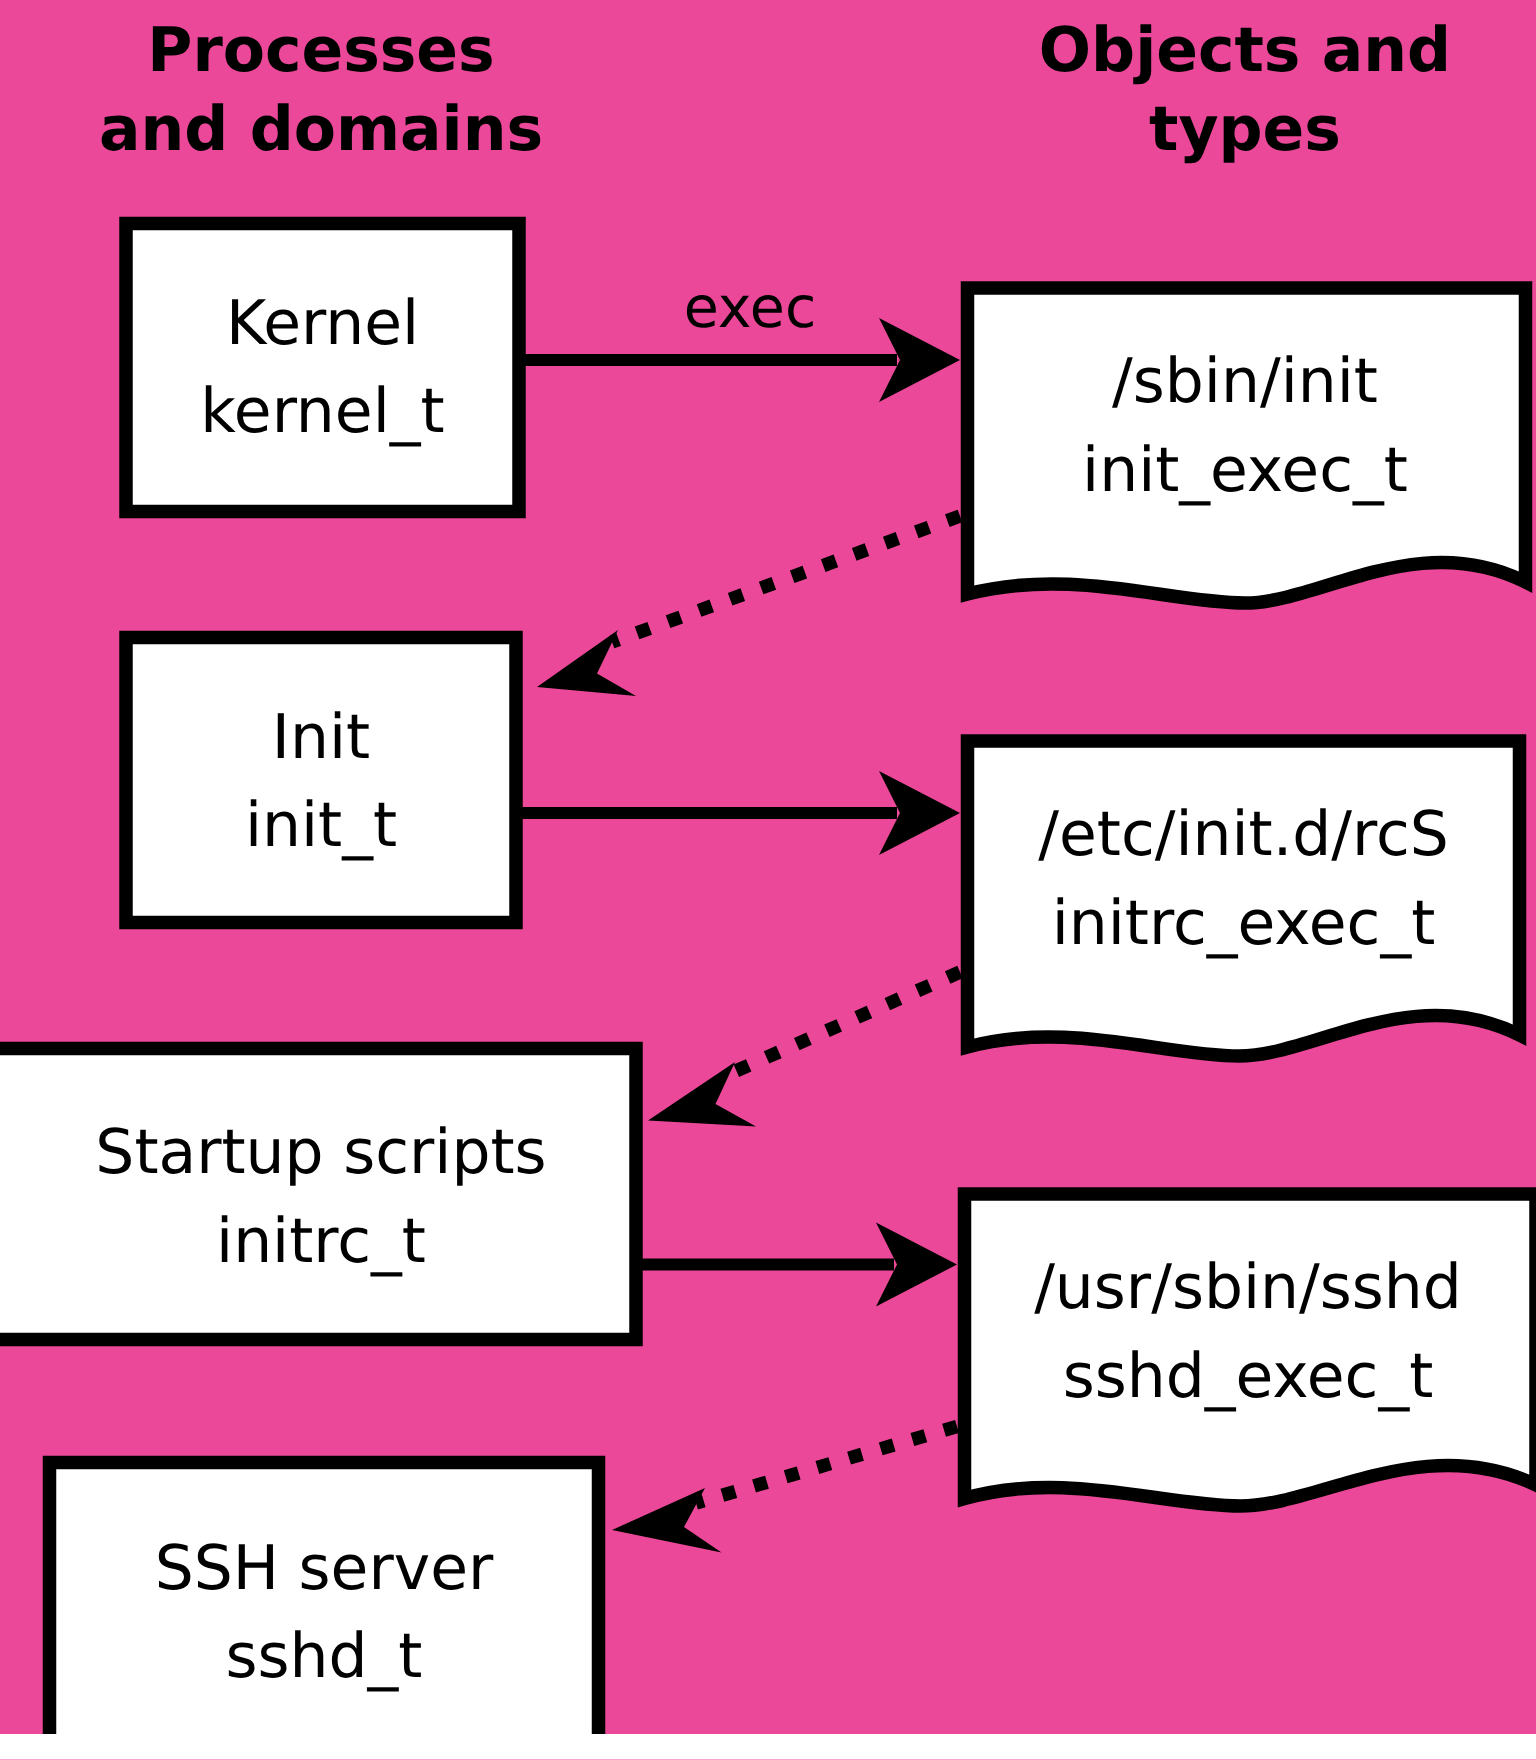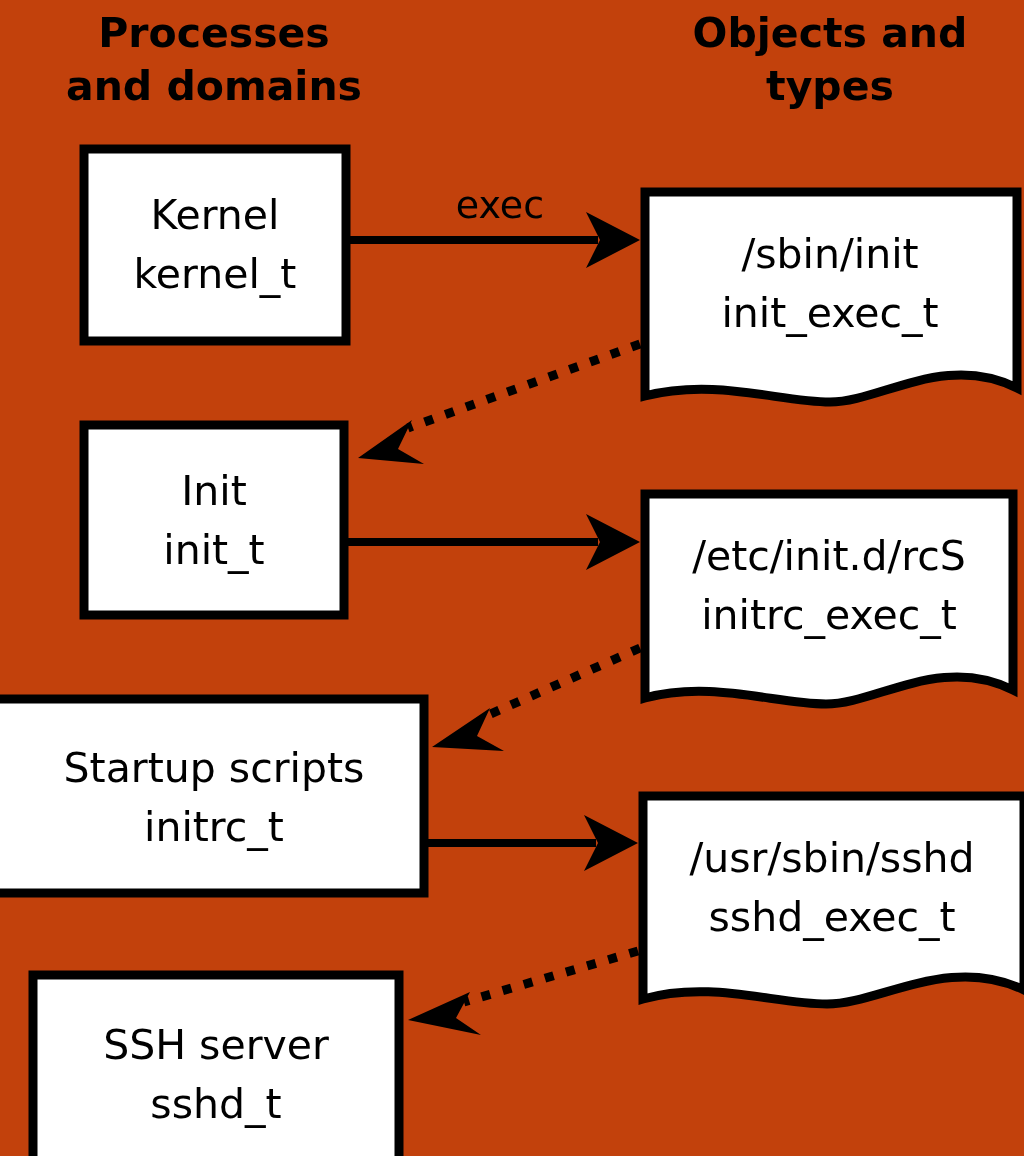--- a/index.html
+++ b/index.html
@@ -7,21 +7,21 @@
     padding: 0;
     background: #ffffff;
   }
   body {
     font-family: "DejaVu Sans", sans-serif;
   }
   #canvas {
     position: relative;
     width: 1024px;
     height: 1156px;
-    background: #c2410c;
+    background: #ec4899;
     overflow: hidden;
   }
   #diagram-svg {
     position: absolute;
     top: 0;
     left: 0;
     width: 1024px;
     height: 1173px;
   }
   .col-header {

